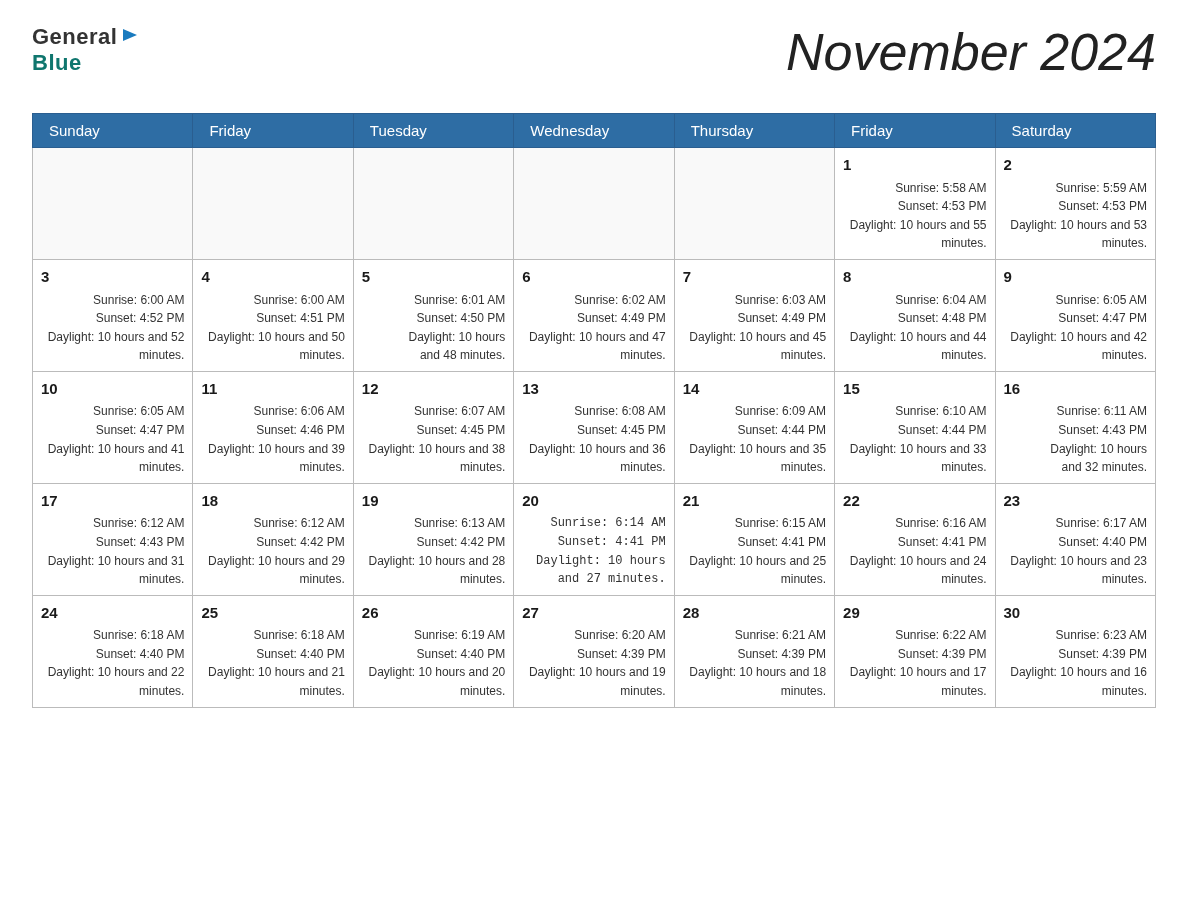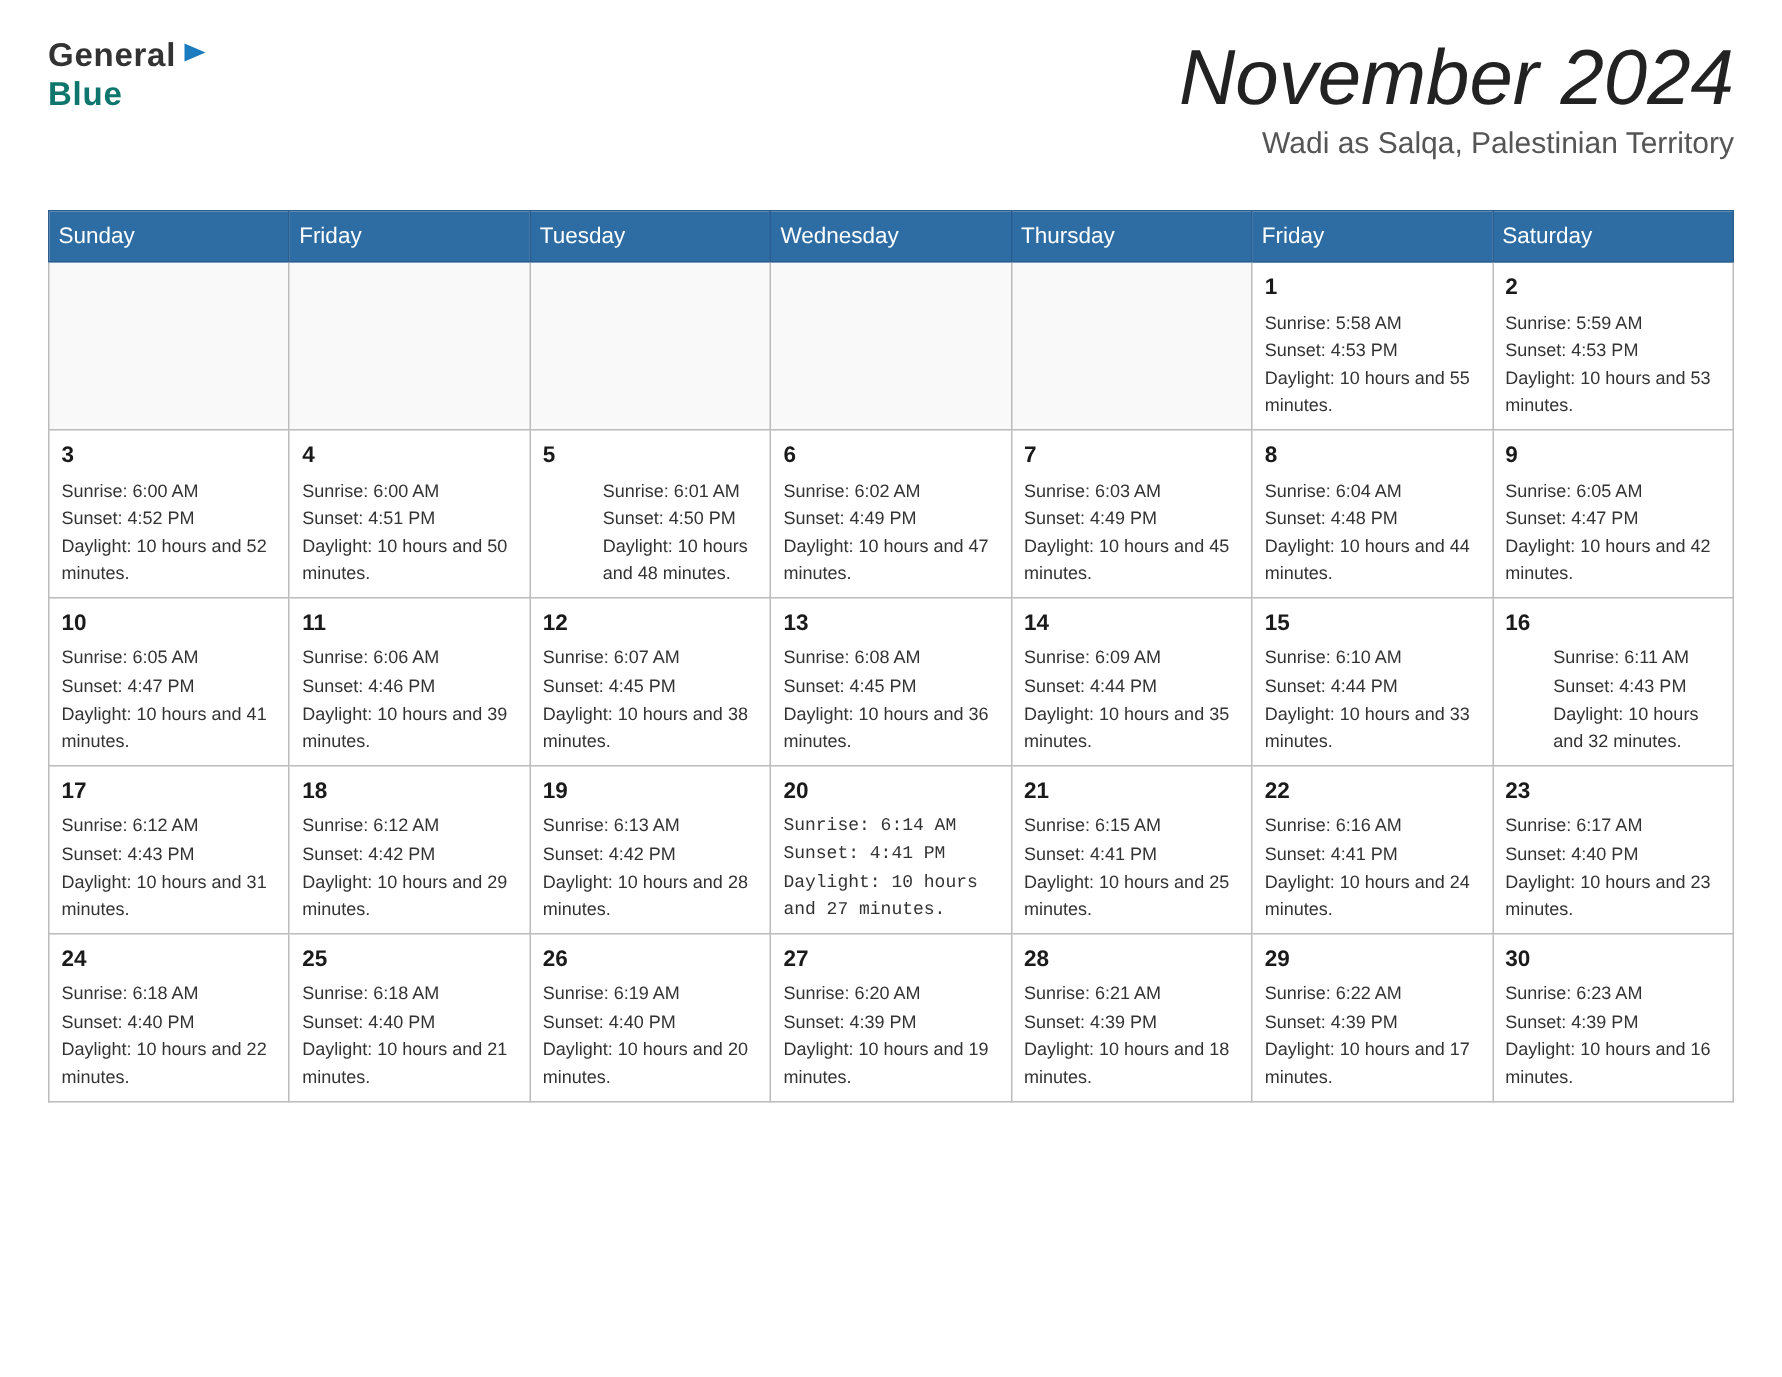--- a/index.html
+++ b/index.html
@@ -53,21 +53,21 @@
     .calendar-table {
       width: 100%;
       border-collapse: collapse;
       border: 1px solid #999;
     }
     .calendar-table th {
       background: #2e6da4;
       color: #fff;
       font-size: 15px;
       font-weight: normal;
-      padding: 8px 6px;
+      padding: 8px 16px;
       text-align: left;
       border: 1px solid #2a5e90;
     }
     .calendar-table td {
       vertical-align: top;
       padding: 6px 8px;
       border: 1px solid #bbb;
       width: 14.28%;
       min-height: 90px;
       font-size: 12.5px;
@@ -78,41 +78,41 @@
       font-size: 15px;
       font-weight: bold;
       color: #1a1a1a;
       display: block;
       margin-bottom: 2px;
     }
     .day-info {
       font-size: 12px;
       color: #333;
       line-height: 1.55;
+      text-align: right;
     }
     .empty-cell {
       background: #f9f9f9;
     }
   </style>
 </head>
 <body>
 
 <div class="header-area">
   <div class="logo">
     <div style="display:flex; align-items:center;">
       <span class="logo-general">General</span>
       <svg width="20" height="20" viewBox="0 0 20 20" style="margin-left:2px;margin-top:-4px;">
         <polygon points="4,4 18,10 4,16" fill="#1a7bbf"></polygon>
       </svg>
     </div>
     <span class="logo-blue">Blue</span>
   </div>
   <div class="title-area">
     <div class="month-title">November 2024</div>
-    <div class="location-title">Wadi as Salqa, Palestinian Territory</div>
   </div>
 </div>
 
 <table class="calendar-table">
   <thead>
     <tr>
     <th>Sunday</th>
         <th>Friday</th>
         <th>Tuesday</th>
         <th>Wednesday</th>

